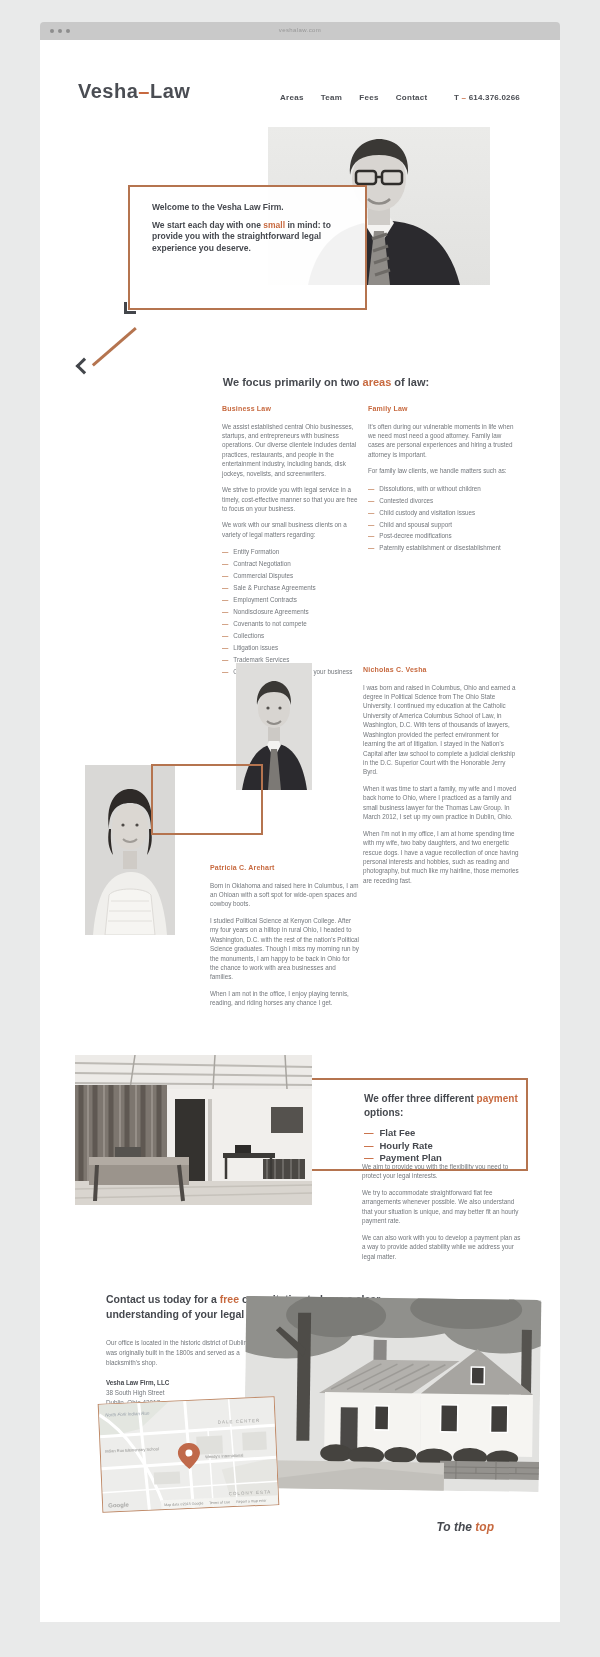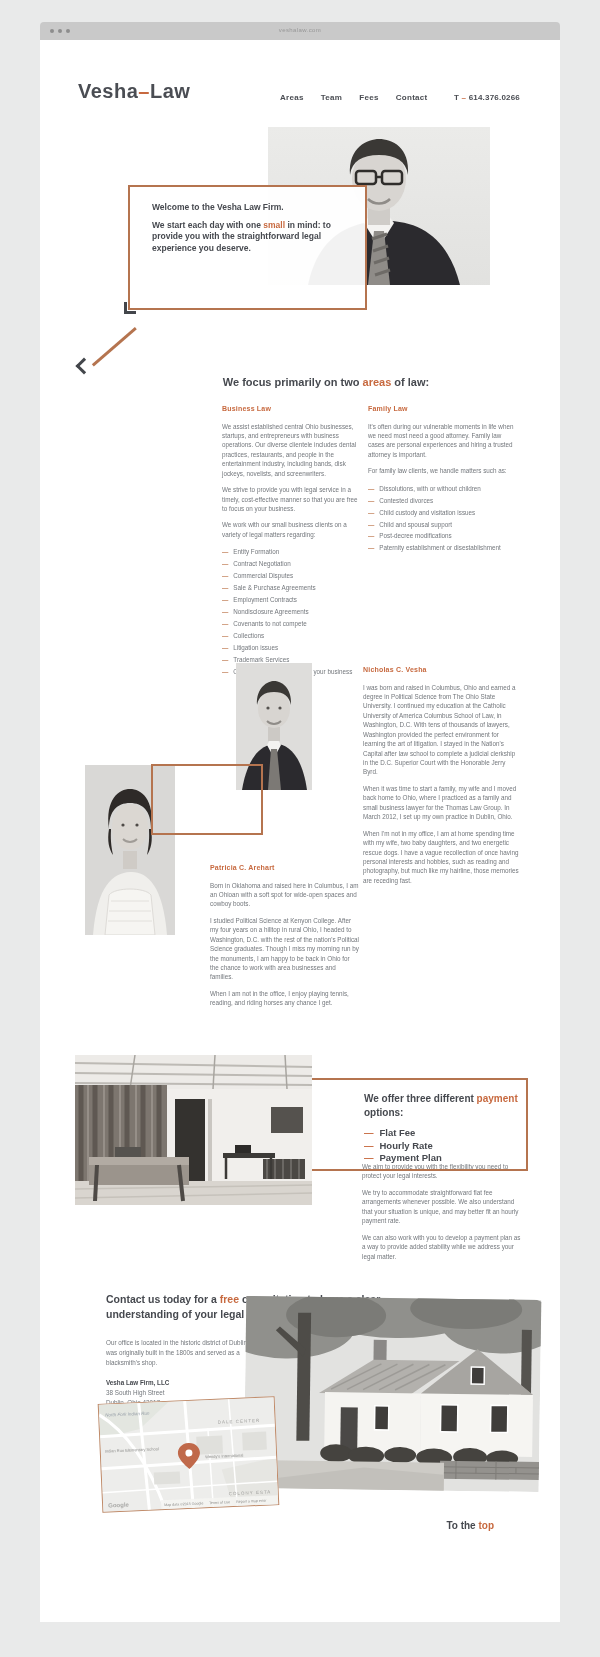--- a/index.html
+++ b/index.html
@@ -63,21 +63,21 @@
   .fees-text{font-size:6.3px;line-height:1.5;color:#73777c;}
   .fees-text p{margin:0 0 7px 0;}
 
   .contact-heading{font-size:10.5px;line-height:1.45;}
   .contact-text{font-size:6.3px;line-height:1.55;color:#73777c;}
   .firm-name{font-weight:bold;color:#46494f;}
   .contact-text .grp{margin-top:9px;}
 
   .map-wrap{transform:rotate(-2.5deg);border:1.5px solid #c08a68;z-index:5;background:#ededeb;}
   .house-wrap{transform:rotate(0.8deg);z-index:1;}
-  .to-top{font-size:10px;font-weight:bold;color:#46494f;cursor:pointer;}
+  .to-top{font-size:12px;font-weight:bold;color:#46494f;cursor:pointer;font-style:italic;}
 </style>
 </head>
 <body>
 
 <div class="window">
   <div class="chrome">
     <div class="dots">
       <span class="dot"></span>
       <span class="dot"></span>
       <span class="dot"></span>

